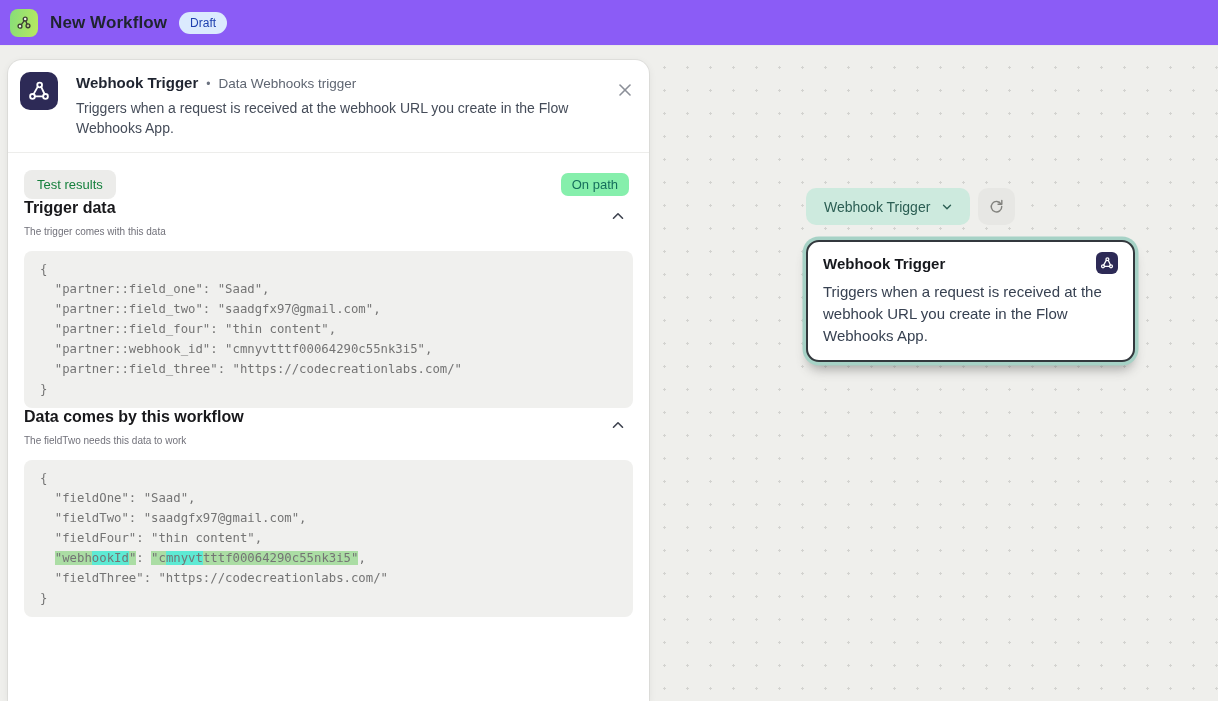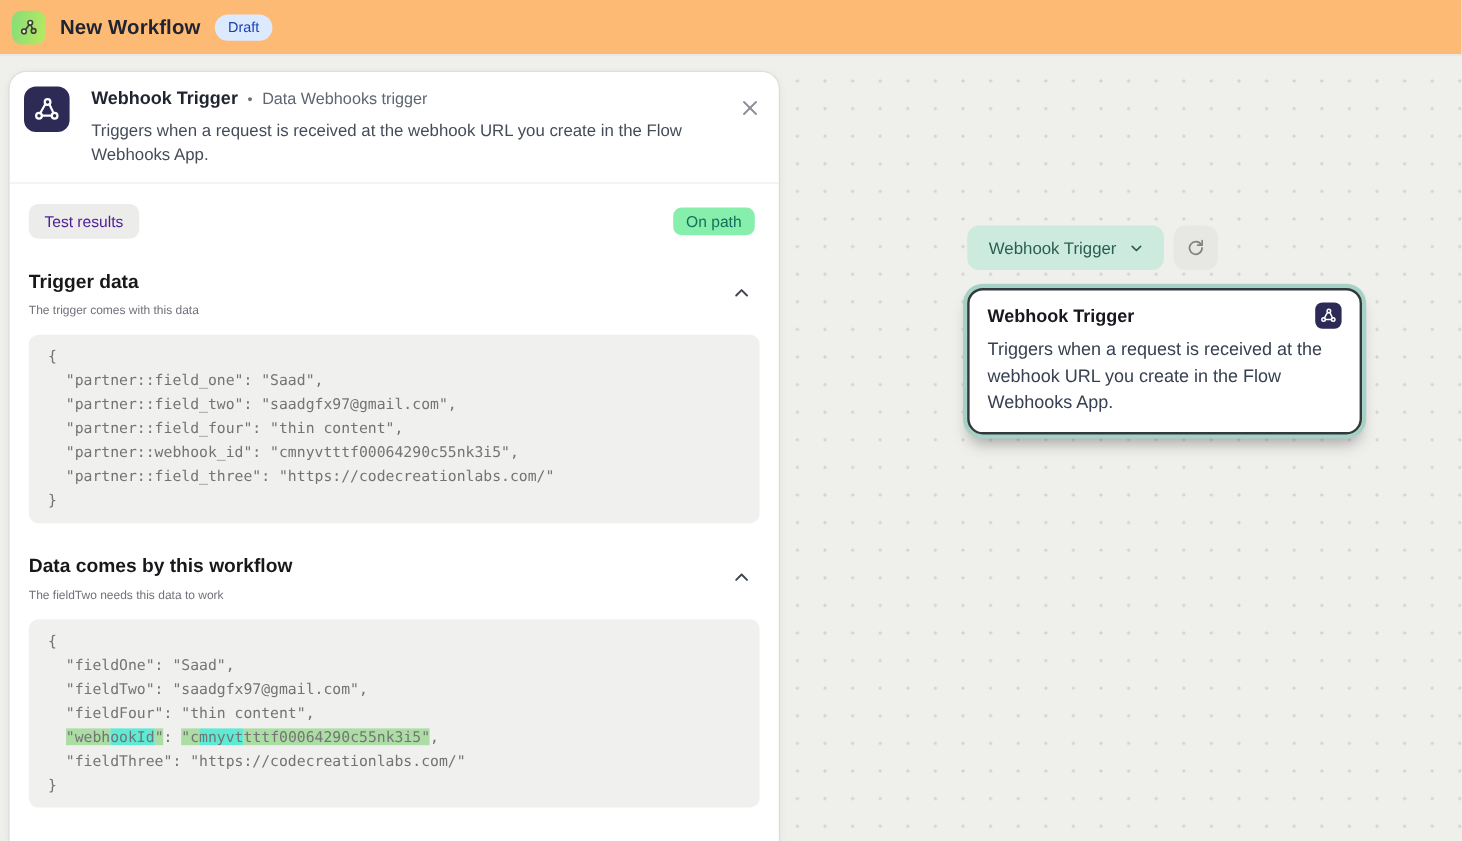--- a/index.html
+++ b/index.html
@@ -14,21 +14,21 @@
   .canvas {
     position:absolute; left:0; top:46px; right:0; bottom:0;
     background-color:#efefec;
     background-image:radial-gradient(circle, #d3d3d0 1.2px, transparent 1.4px);
     background-size:23px 23px;
     background-position:9px 10px;
   }
   
   .topbar {
     position:absolute; left:0; top:0; width:100%; height:46px;
-    background:#fdba74; border-bottom:1px solid #e9e9e7;
+    background:#8b5cf6; border-bottom:1px solid #e9e9e7;
     display:flex; align-items:center; padding:0 10px; z-index:5;
   }
   .topbar-logo {
     width:28px; height:28px; border-radius:8px;
     background:linear-gradient(100deg,#86dd79 0%, #b9e95f 100%);
     display:flex; align-items:center; justify-content:center;
   }
   .topbar-title { font-size:17px; font-weight:700; margin-left:12px; letter-spacing:.1px; }
   .draft-badge {
     margin-left:12px; background:#dbeafe; color:#1e40af;
@@ -53,29 +53,29 @@
   .ph-title-row { display:flex; align-items:baseline; gap:8px; padding-top:2px; }
   .ph-title { font-size:15px; font-weight:700; color:#1f2430; }
   .ph-bullet { color:#6b7280; font-size:12px; }
   .ph-subtitle { font-size:13.5px; color:#5f6672; }
   .ph-desc { margin-top:7px; font-size:14px; line-height:20px; color:#454c59; max-width:505px; }
   .close-btn { width:20px; height:20px; margin-top:8px; cursor:pointer; flex:none; }
   .panel-divider { border:none; border-top:1px solid #ededeb; }
   .toolbar { display:flex; justify-content:space-between; align-items:center; padding:17px 20px 0 16px; }
   .test-results-btn {
     background:#ececea; border:none; border-radius:8px;
-    font-size:13px; font-weight:500; color:#4c1d95; padding:7px 13px;
+    font-size:13px; font-weight:500; color:#15803d; padding:7px 13px;
     font-family:inherit; cursor:pointer;
   }
   .on-path-badge {
     background:#86efac; color:#156e5c; font-size:13px; font-weight:500;
     padding:4px 11px; border-radius:7px;
   }
   .section { padding:0 16px; }
-  .section-head { display:flex; justify-content:space-between; align-items:flex-start; margin-top:28px; }
+  .section-head { display:flex; justify-content:space-between; align-items:flex-start; }
   .section-title { font-size:16px; font-weight:600; color:#18181b; }
   .section-sub { font-size:10px; color:#71717a; margin-top:9px; }
   .chevron-btn { width:18px; height:18px; margin-top:8px; margin-right:6px; cursor:pointer; }
   .code-block {
     margin-top:14px; background:#f0f0ee; border-radius:8px;
     padding:8px 16px 9px; font-family:"DejaVu Sans Mono", monospace;
     font-size:12.3px; line-height:20px; color:#747474; white-space:pre;
   }
   .hl-light { background:#abdda4; }
   .hl-dark  { background:#5eead4; }

